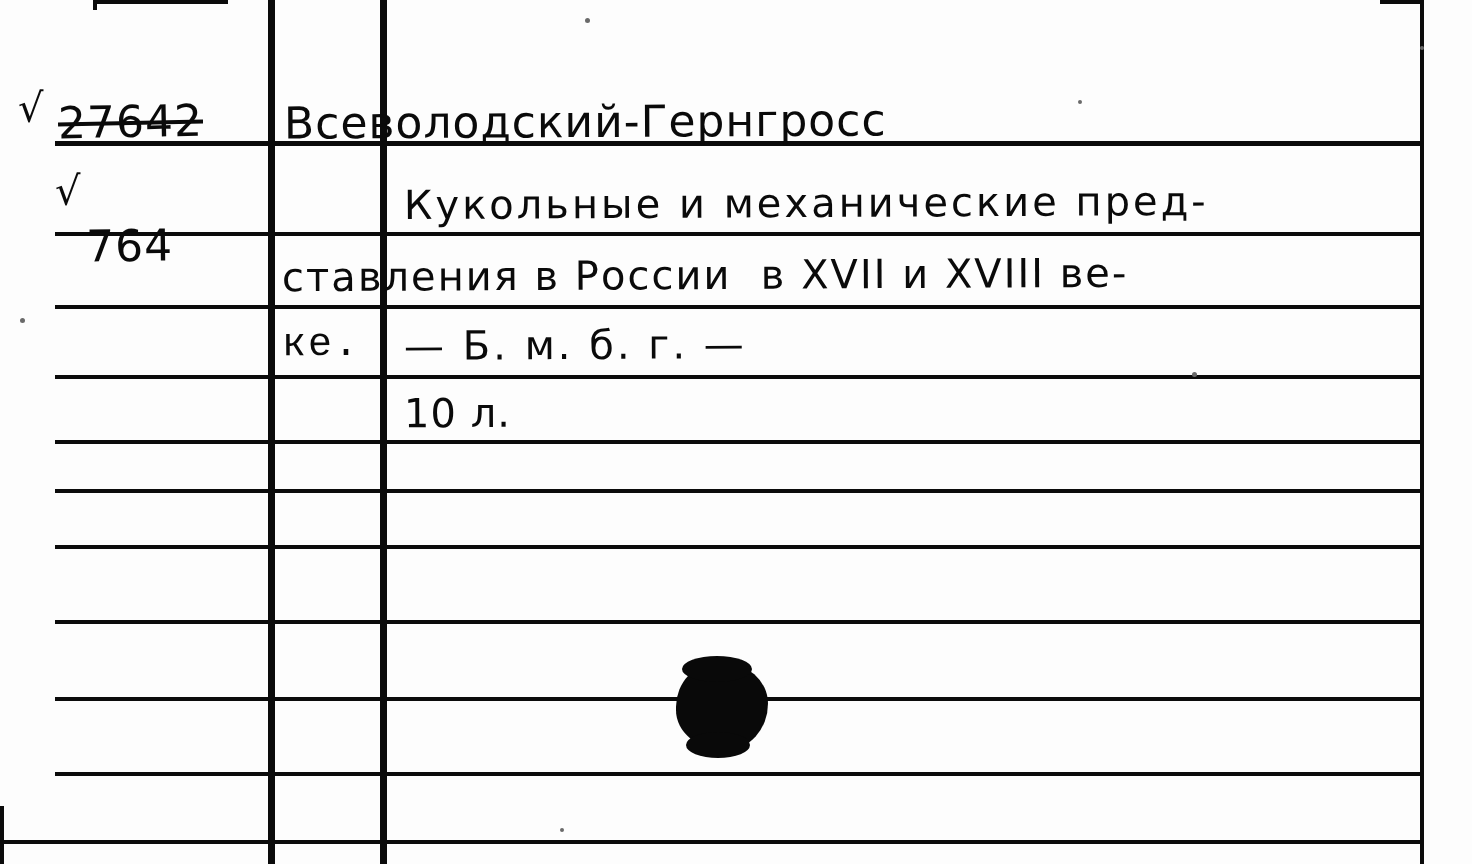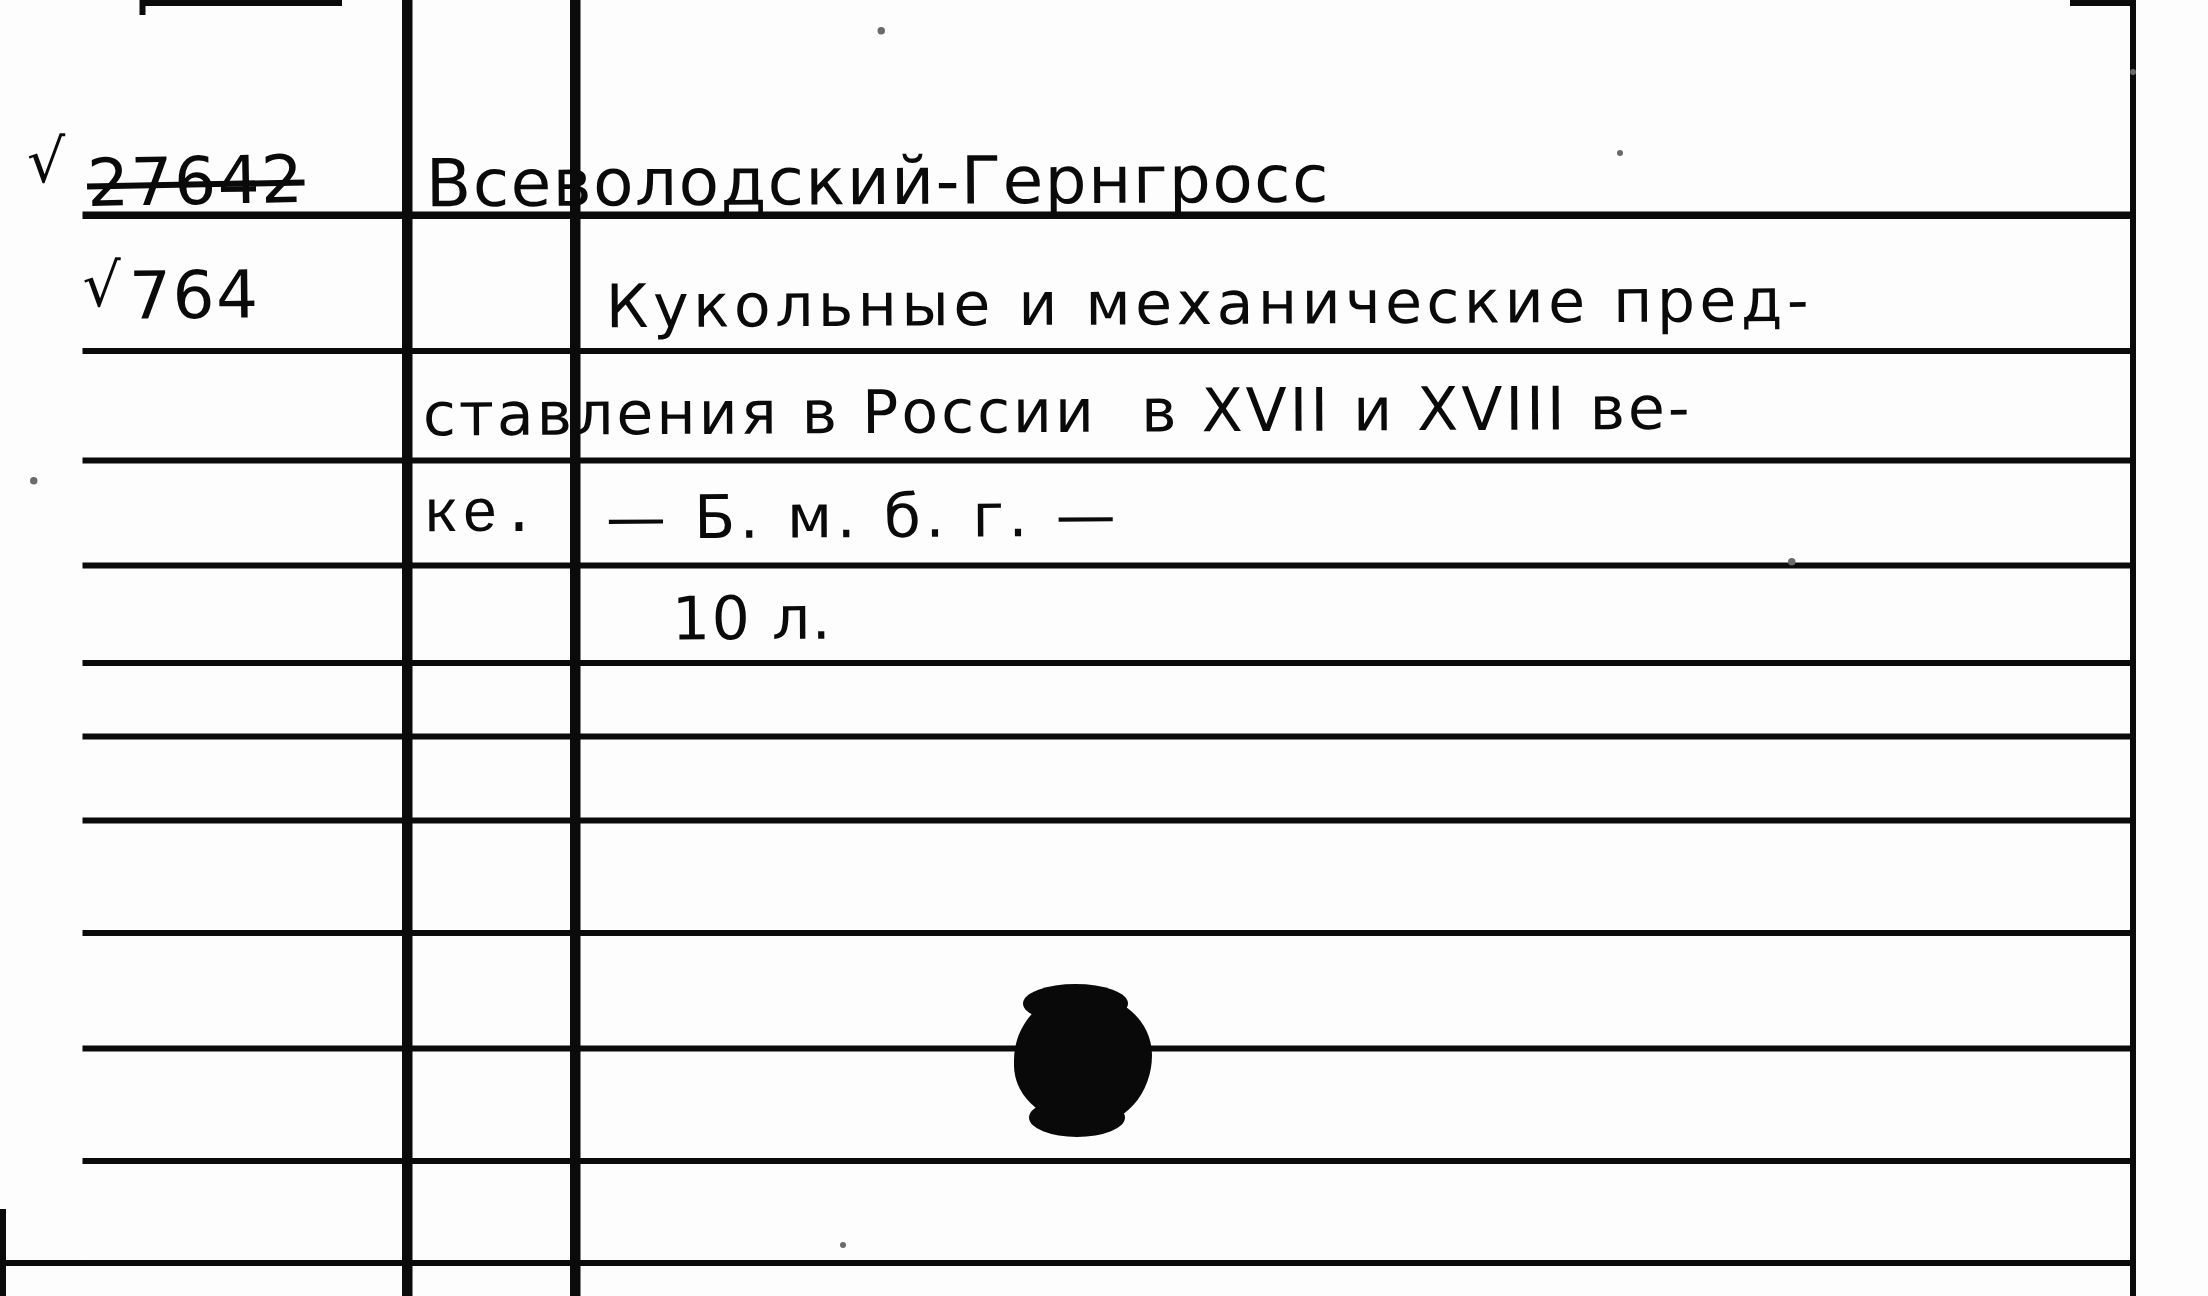--- a/index.html
+++ b/index.html
@@ -93,21 +93,21 @@
   }
   .hand.big {
     font-size: 44px;
   }
   .hand.med {
     font-size: 40px;
   }
 
   
   .slant1 { transform: rotate(-1.1deg); }
-  .slant2 { transform: rotate(-0.6deg); }
+  .slant2 { transform: rotate(-0.6deg); margin-top: 48px; }
   .slant3 { transform: rotate(-0.3deg); }
 
   .checkmark {
     position: absolute;
     font-size: 40px;
     color: #0a0a0a;
     font-family: "DejaVu Sans", sans-serif;
   }
 
   
@@ -182,21 +182,21 @@
   <div class="hand big slant2" style="left:86px; top:172px;">764</div>
 
   <div class="hand big slant3" style="left:284px; top:96px;">Всеволодский-Гернгросс</div>
 
   <div class="hand med slant3" style="left:404px; top:180px; letter-spacing:3px;">Кукольные и механические пред-</div>
   <div class="hand med slant3" style="left:282px; top:252px; letter-spacing:2px;">ставления в России  в XVII и XVIII ве-</div>
   <div class="hand med slant3" style="left:282px; top:322px; letter-spacing:2px;font-family:Liberation Mono, monospace;">ке.</div>
 
   <div class="hand med slant3" style="left:404px; top:322px; letter-spacing:3px;">— Б. м. б. г. —</div>
 
-  <div class="hand med slant3" style="left:404px; top:390px;margin-left:44px;">10 л.</div>
+  <div class="hand med slant3" style="left:404px; top:390px;">10 л.</div>
 
   <div id="ink-blot"></div>
 
   <div class="speck" style="left:585px; top:18px; width:5px; height:5px;"></div>
   <div class="speck" style="left:1078px; top:100px; width:4px; height:4px;"></div>
   <div class="speck" style="left:1420px; top:46px; width:4px; height:4px;"></div>
   <div class="speck" style="left:20px; top:318px; width:5px; height:5px;"></div>
   <div class="speck" style="left:1192px; top:372px; width:5px; height:5px;"></div>
   <div class="speck" style="left:560px; top:828px; width:4px; height:4px;"></div>
 

